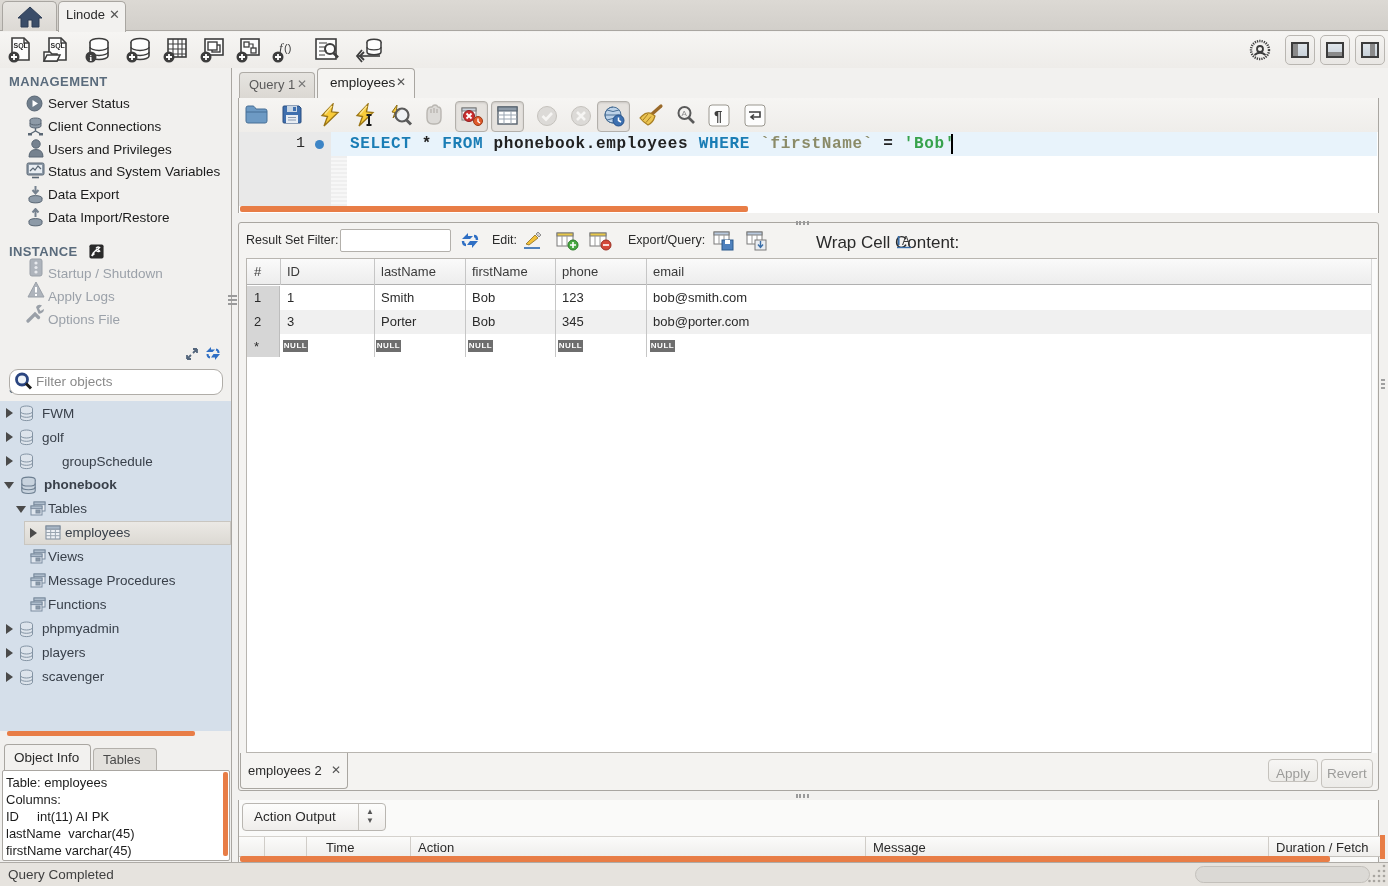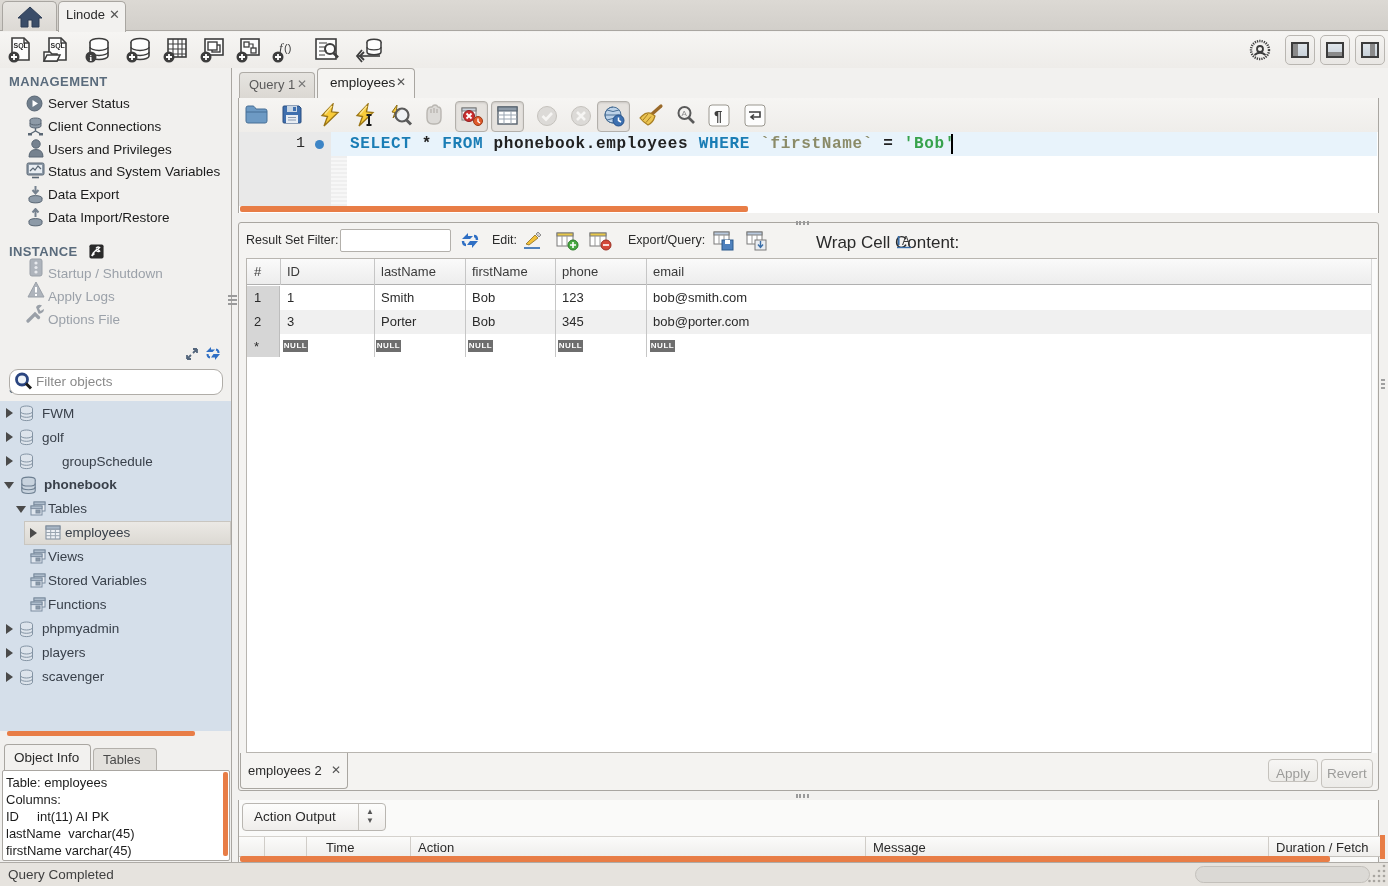--- a/index.html
+++ b/index.html
@@ -250,21 +250,21 @@
       <path d="M2 1 L9 6 L2 11 Z" fill="#4a4a4a"></path>
     </svg>
 
 <div class="treerow" style="left:42px;top:406px;">FWM</div>
 <div class="treerow" style="left:42px;top:430px;">golf</div>
 <div class="treerow" style="left:42px;top:454px;margin-left:20px;">groupSchedule</div>
 <div class="treerow" style="left:44px;top:477px;font-weight:bold;">phonebook</div>
 <div class="treerow" style="left:48px;top:501px;">Tables</div>
 <div class="treerow" style="left:65px;top:525px;">employees</div>
 <div class="treerow" style="left:48px;top:549px;">Views</div>
-<div class="treerow" style="left:48px;top:573px;">Stored Variables</div>
+<div class="treerow" style="left:48px;top:573px;">Message Procedures</div>
 <div class="treerow" style="left:48px;top:597px;">Functions</div>
 <div class="treerow" style="left:42px;top:621px;">phpmyadmin</div>
 <div class="treerow" style="left:42px;top:645px;">players</div>
 <div class="treerow" style="left:42px;top:669px;">scavenger</div>
 </div>
 <div id="treeicons">
 
 <svg class="abs" style="left:14px;top:372px;" width="20" height="20" viewBox="0 0 20 20">
  <circle cx="8" cy="7.5" r="5.5" fill="#eef3f8" stroke="#2a4580" stroke-width="2.8"></circle>
  <path d="M12 11.5 L17 16.5" stroke="#1a1a1a" stroke-width="3"></path>

